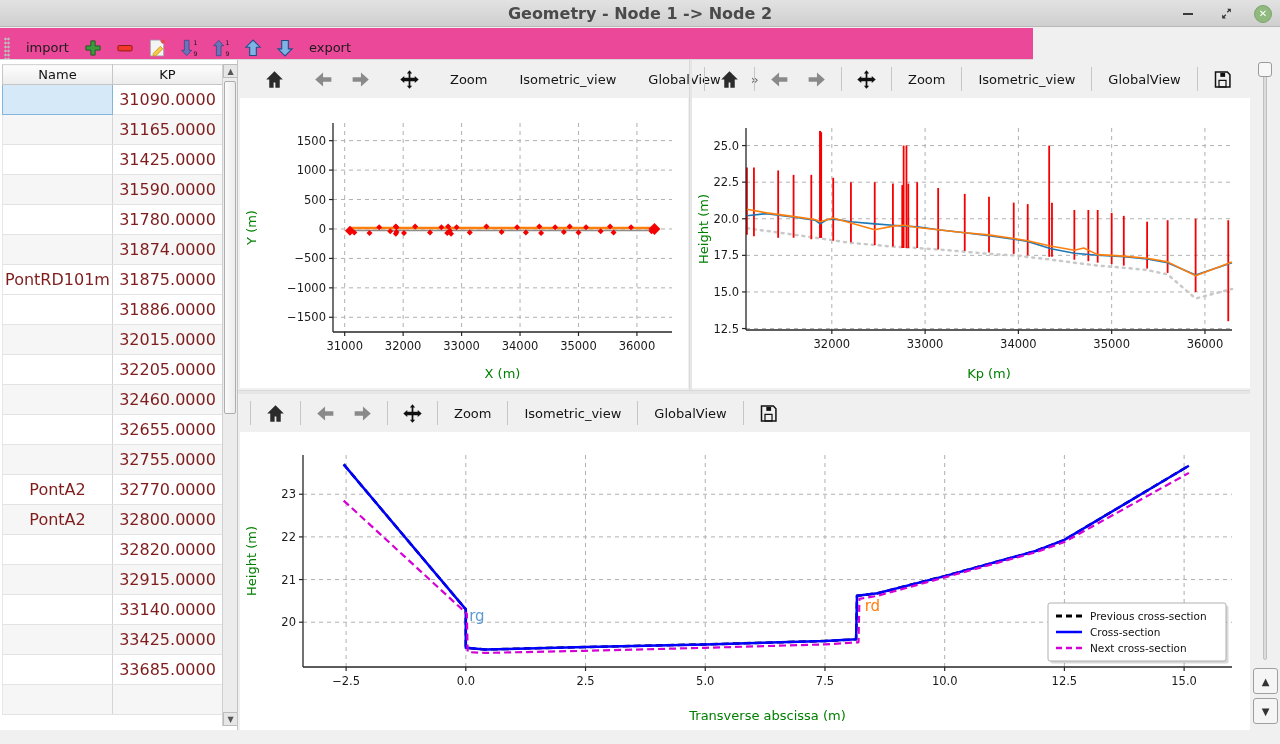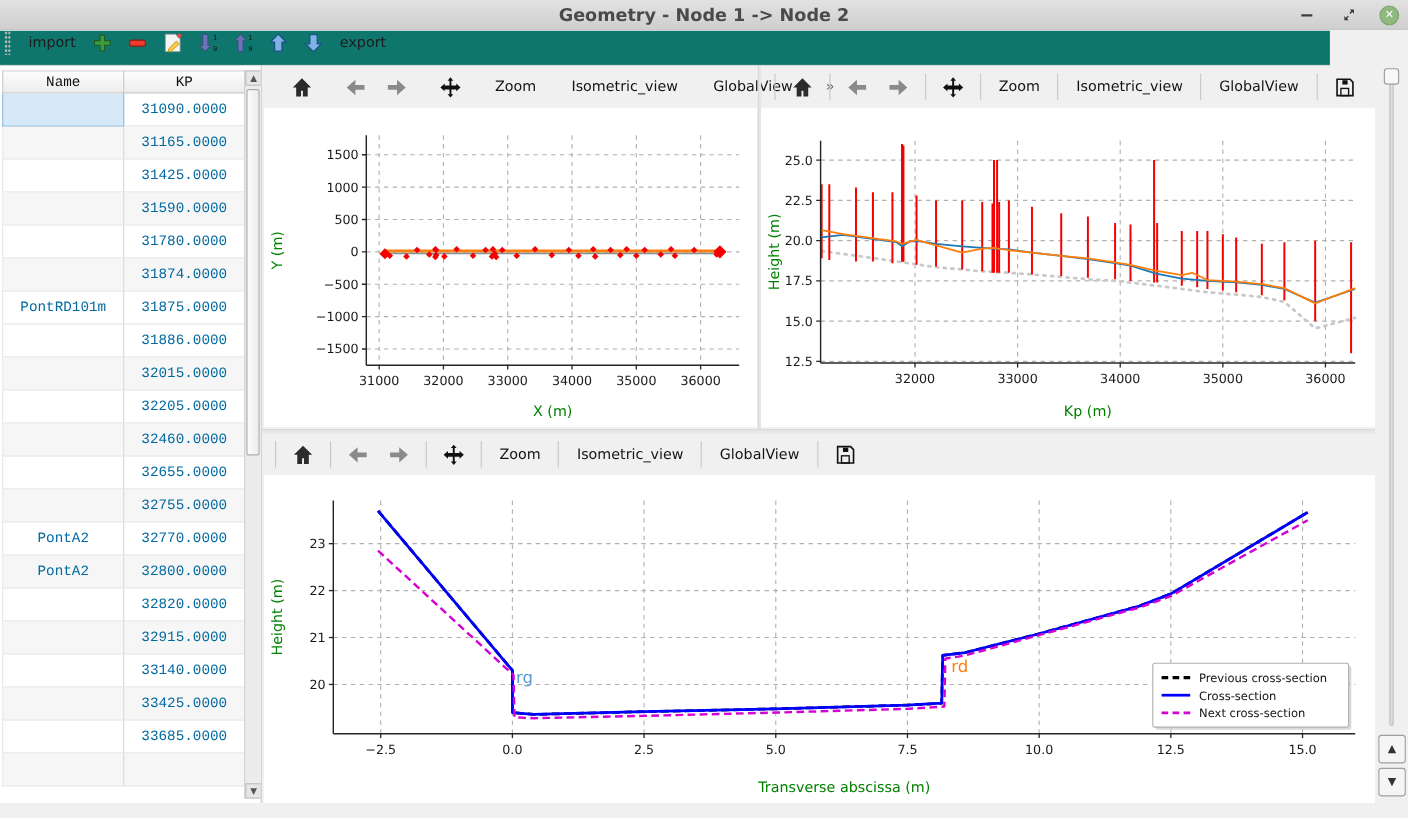--- a/index.html
+++ b/index.html
@@ -12,38 +12,38 @@
     background:linear-gradient(#e2e2e2,#cfcfcf); border-bottom:1px solid #b8b8b8;
     display:flex; align-items:center; justify-content:center; }
   #title-text { font-size:16px; font-weight:bold; color:#4a4a4a; }
   #win-controls { position:absolute; right:8px; top:0; height:27px; display:flex; align-items:center; gap:18px; }
   .win-btn { width:20px; height:20px; display:flex; align-items:center; justify-content:center; cursor:default; }
   #min-glyph { width:10px; height:2px; background:#3a3a3a; }
   #close-btn { width:18px; height:18px; border-radius:50%; background:#8fb97f; border:1px solid #7da56e;
     color:#fff; font-size:10px; font-weight:bold; display:flex; align-items:center; justify-content:center; }
 
   
-  #app-toolbar { position:absolute; left:0; top:28px; width:1209px; height:32px;
-    background:#0f766e; border-bottom:1px solid #d8d8d8; display:flex; align-items:flex-start; }
+  #app-toolbar { position:absolute; left:0; top:28px; width:1033px; height:32px;
+    background:#ec4899; border-bottom:1px solid #d8d8d8; display:flex; align-items:flex-end; }
   #toolbar-grip { width:6px; height:22px; margin:0 8px 0 4px;
     background-image:radial-gradient(#bdbdbd 1px, transparent 1.2px); background-size:3px 4px; }
   .tb-text { font-size:13px; color:#1c1c1c; padding:4px 8px; }
   .tb-icon { width:22px; height:22px; margin:0 5px; display:flex; align-items:center; justify-content:center; }
   .tb-icon svg { width:20px; height:20px; }
 
   
   #content { position:absolute; left:0; top:60px; width:1280px; height:670px; }
 
   
   #table-panel { position:absolute; left:0; top:0; width:238px; height:670px; background:#fff;
     border-right:1px solid #c2c2c2; overflow:hidden; padding:4px 0 0 2px; }
-  table { border-collapse:collapse; table-layout:fixed; width:220px;font-family:Liberation Mono, monospace; }
+  table { border-collapse:collapse; table-layout:fixed; width:220px; }
   th { width:110px; height:20px; font-size:13px; font-weight:normal; color:#111; text-align:center;
     background:linear-gradient(#fdfdfd,#ececec); border:1px solid #c6c6c6; border-top:1px solid #d5d5d5; }
-  td { width:110px; height:30px; font-size:13px; color:#0369a1; text-align:center;
+  td { width:110px; height:30px; font-size:16px; color:#7f1d1d; text-align:center;
     border-right:1px solid #d6d6d6; border-bottom:1px solid #e3e3e3; border-left:1px solid #e7e7e7;
     background:#fff; overflow:hidden; white-space:nowrap; }
   tr.alt td { background:#f6f6f6;margin-left:32px; }
   td.sel { background:#d5e9f8; border:1px solid #84b6da; }
   
   #tbl-scroll { position:absolute; right:0; top:4px; width:15px; height:662px; background:#ececec; border-left:1px solid #d0d0d0; }
   .sc-btn { position:absolute; left:0; width:15px; height:14px; background:#e6e6e6; border:1px solid #bdbdbd;
     font-size:8px; color:#555; display:flex; align-items:center; justify-content:center; }
   #tbl-thumb { position:absolute; left:1px; top:17px; width:12px; height:333px;
     background:linear-gradient(90deg,#fbfbfb,#ececec); border:1px solid #adadad; border-radius:2px; }

